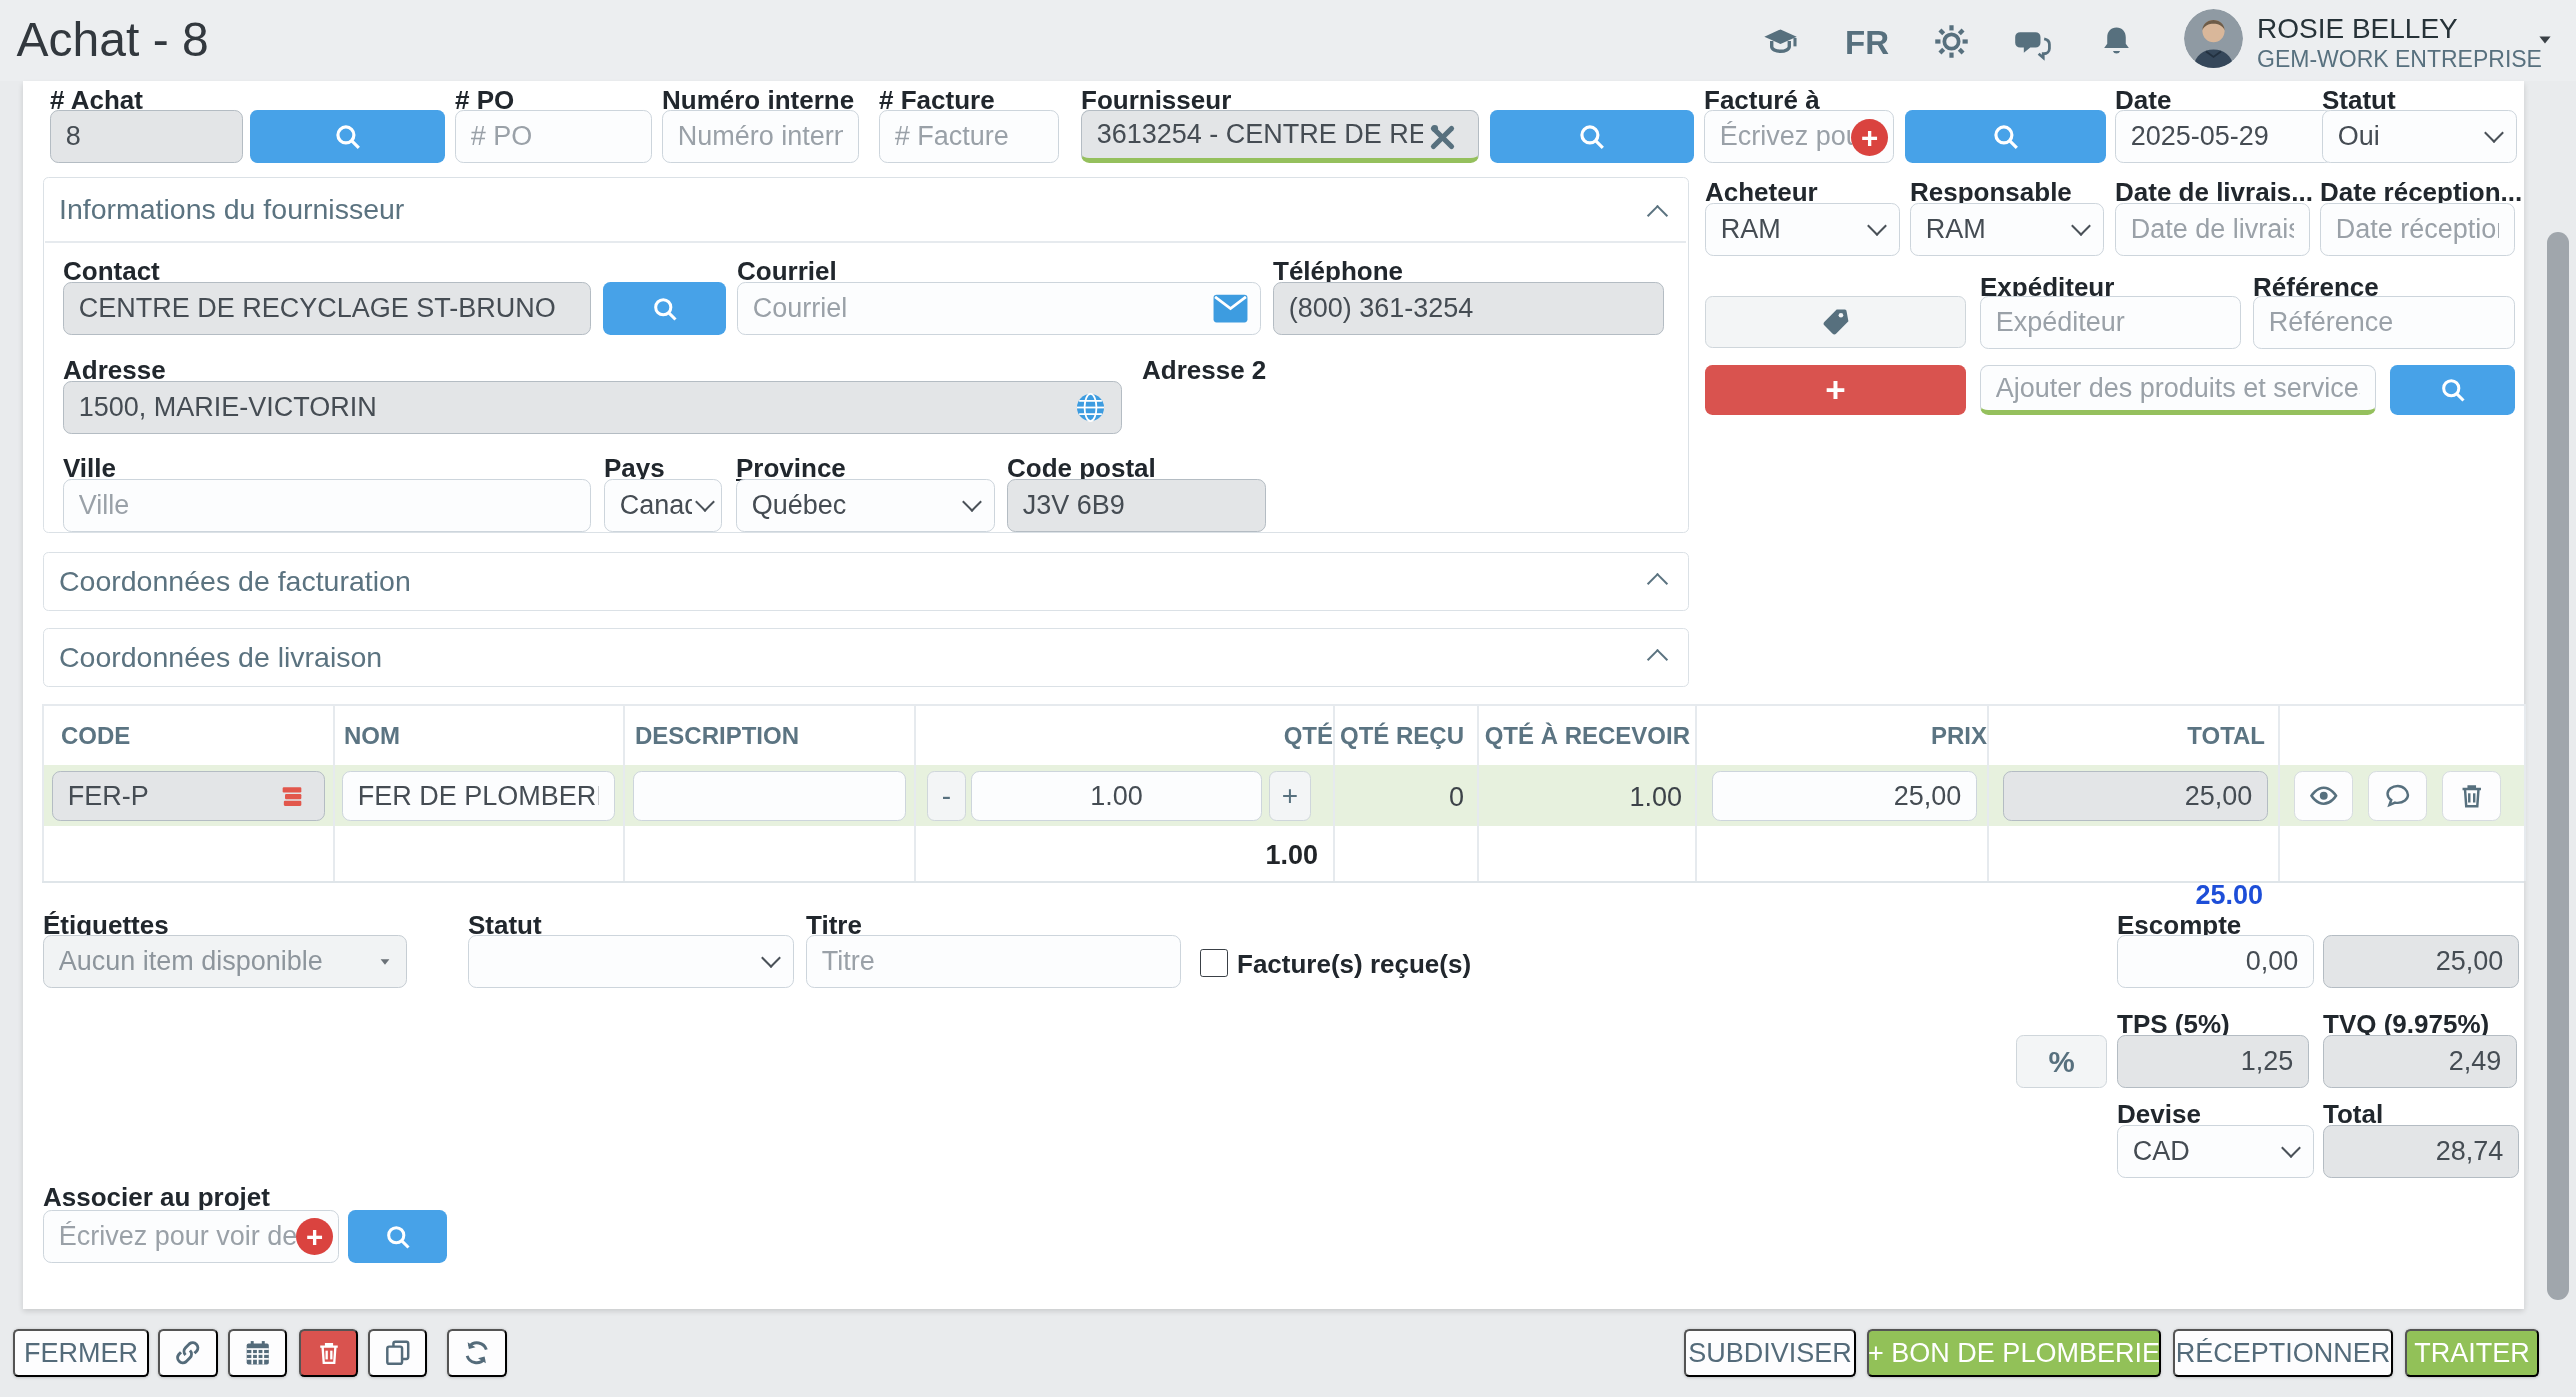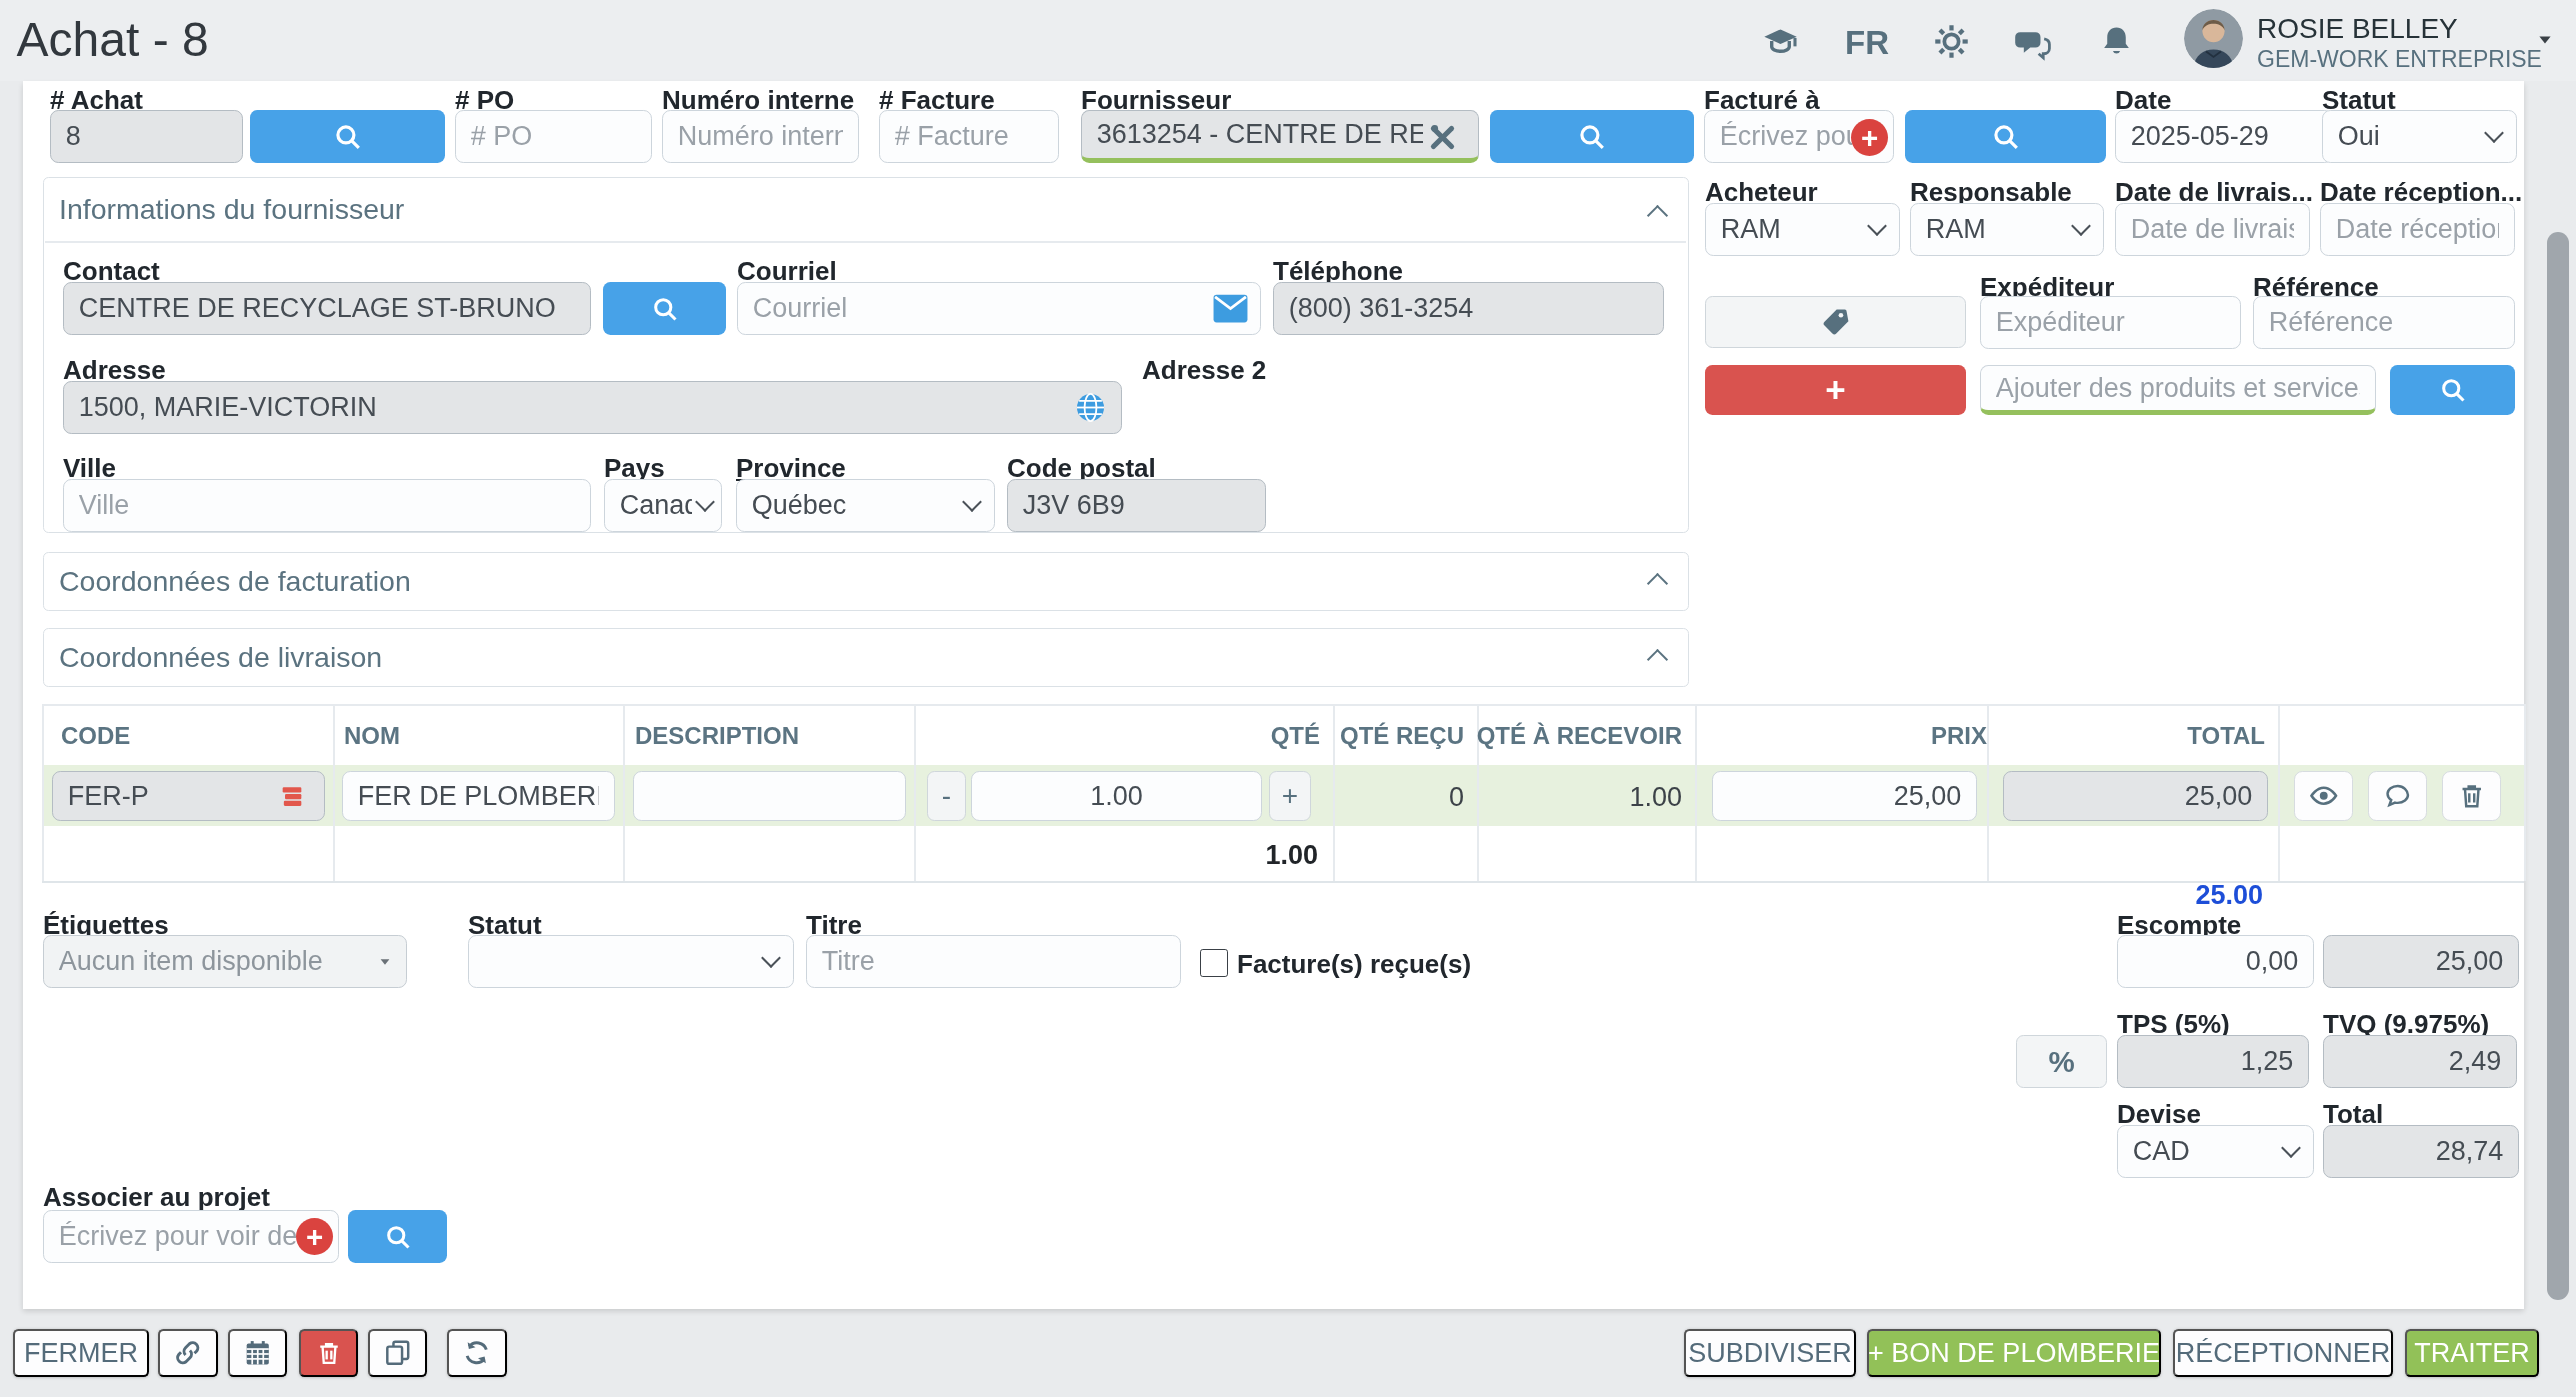--- a/index.html
+++ b/index.html
@@ -276,23 +276,23 @@
   <div class="vline" style="left:1333px;top:704px;height:177px;"></div>
   <div class="vline" style="left:1477px;top:704px;height:177px;"></div>
   <div class="vline" style="left:1695px;top:704px;height:177px;"></div>
   <div class="vline" style="left:1987px;top:704px;height:177px;"></div>
   <div class="vline" style="left:2278px;top:704px;height:177px;"></div>
   <div class="vline" style="left:2524px;top:704px;height:177px;"></div>
 
   <div class="thead" style="left:61px;top:722px;">CODE</div>
   <div class="thead" style="left:344px;top:722px;">NOM</div>
   <div class="thead" style="left:635px;top:722px;">DESCRIPTION</div>
-  <div class="thead" style="left:1333px;top:722px;transform:translateX(-100%);padding-right:13px;">QTÉ</div>
+  <div class="thead" style="left:1333px;top:722px;transform:translateX(-100%);">QTÉ</div>
   <div class="thead" style="left:1477px;top:722px;transform:translateX(-100%);padding-right:13px;">QTÉ REÇU</div>
-  <div class="thead" style="left:1695px;top:722px;transform:translateX(-100%);padding-right:13px;">QTÉ À RECEVOIR</div>
+  <div class="thead" style="left:1695px;top:722px;transform:translateX(-100%);padding-right:5px;">QTÉ À RECEVOIR</div>
   <div class="thead" style="left:1987px;top:722px;transform:translateX(-100%);">PRIX</div>
   <div class="thead" style="left:2278px;top:722px;transform:translateX(-100%);padding-right:13px;">TOTAL</div>
 
   <input class="inp gray" style="left: 52px; top: 771px; width: 273px; height: 50px; padding-right: 52px;" readonly="" value="FER-P">
   <span class="abs" style="left:278px;top:782px;color:#e2574c;">
     <svg width="28" height="28" viewBox="0 0 24 24" fill="currentColor">
         <rect x="4" y="4.5" width="16" height="4.4" rx="1"></rect>
         <rect x="6" y="10.3" width="14" height="4.4" rx="1"></rect>
         <rect x="5" y="16.1" width="15" height="4.4" rx="1"></rect>
       </svg>

